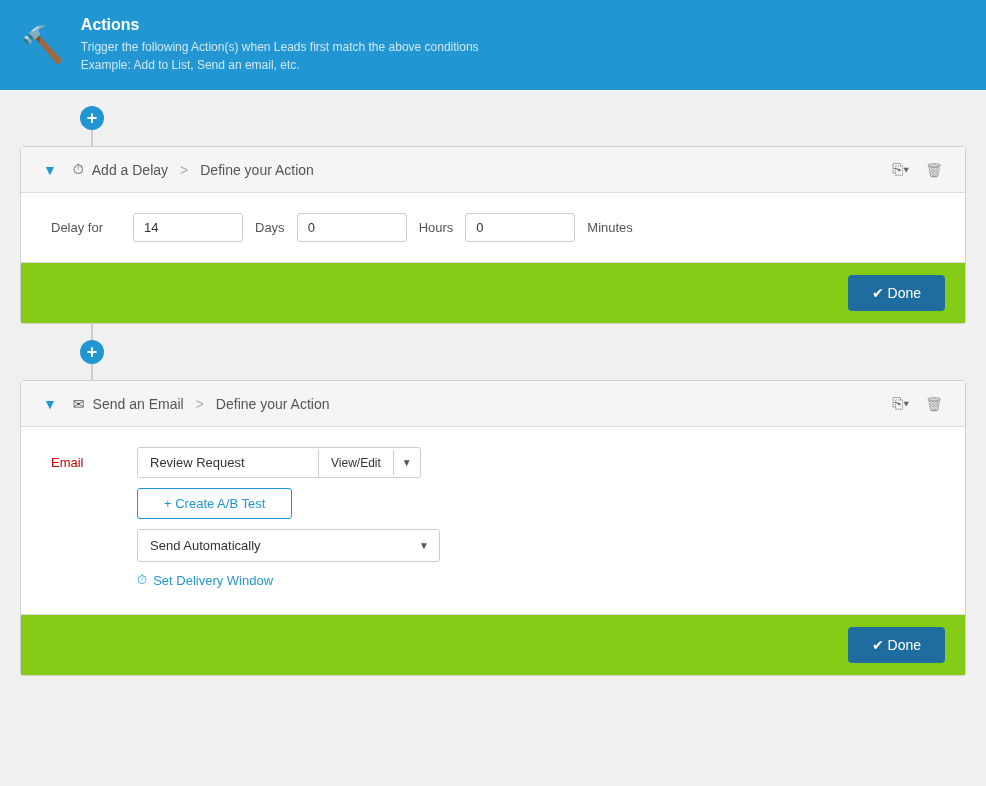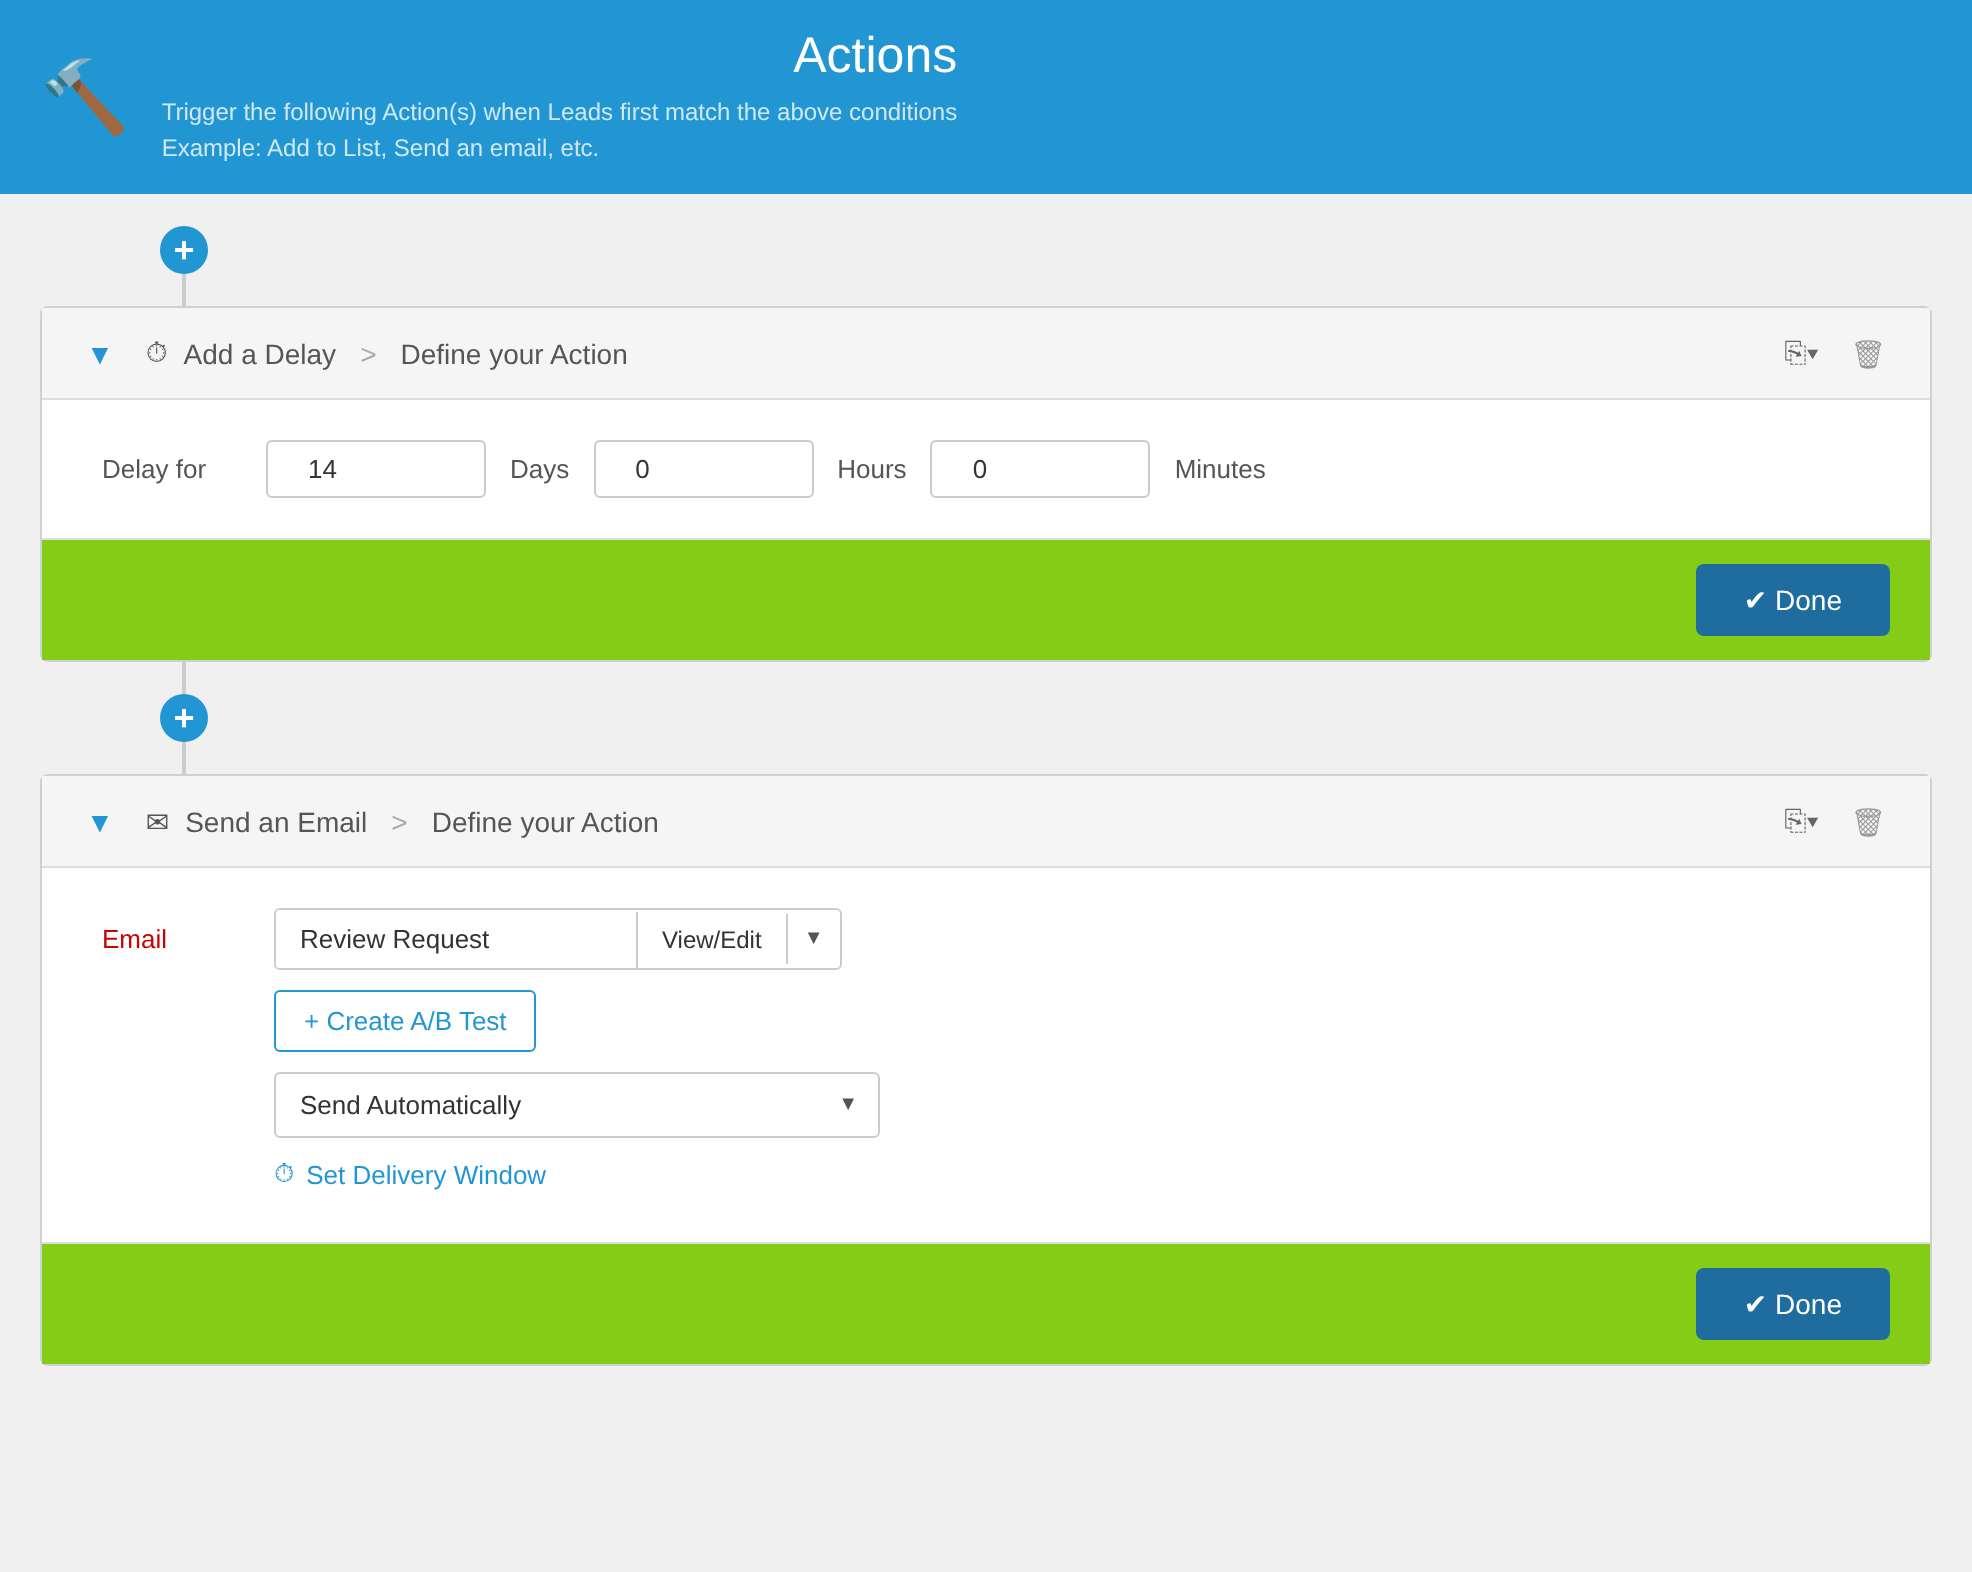--- a/index.html
+++ b/index.html
@@ -21,24 +21,23 @@
       gap: 16px;
       min-height: 90px;
     }
     .header-icon {
       font-size: 36px;
       line-height: 1;
     }
     .header-text {}
     .header-title {
       color: white;
-      font-size: 25px;
-      font-weight: normal;
+      font-size: 16px;
+      font-weight: bold;
       margin-bottom: 4px;
-      text-align: right;
     }
     .header-subtitle {
       color: #d0e8f5;
       font-size: 12px;
       line-height: 1.5;
     }
 
     
     .main-content {
       padding: 16px 20px;
@@ -158,21 +157,21 @@
     }
 
     .delay-label {
       color: #555;
       width: 70px;
     }
 
     .delay-input {
       border: 1px solid #ccc;
       border-radius: 3px;
-      padding: 6px 20px;
+      padding: 6px 10px;
       width: 110px;
       font-size: 13px;
       color: #333;
     }
 
     .unit-label {
       color: #555;
     }
 
     
@@ -268,21 +267,21 @@
       padding: 7px 14px;
       cursor: pointer;
       font-size: 13px;
     }
 
     .create-ab-btn {
       background: white;
       border: 1px solid #2196d3;
       color: #2196d3;
       border-radius: 3px;
-      padding: 7px 14px;
+      padding: 7px 26px;
       cursor: pointer;
       font-size: 13px;
     }
 
     .send-select-wrap {
       display: flex;
       align-items: center;
       border: 1px solid #ccc;
       border-radius: 3px;
       background: white;

